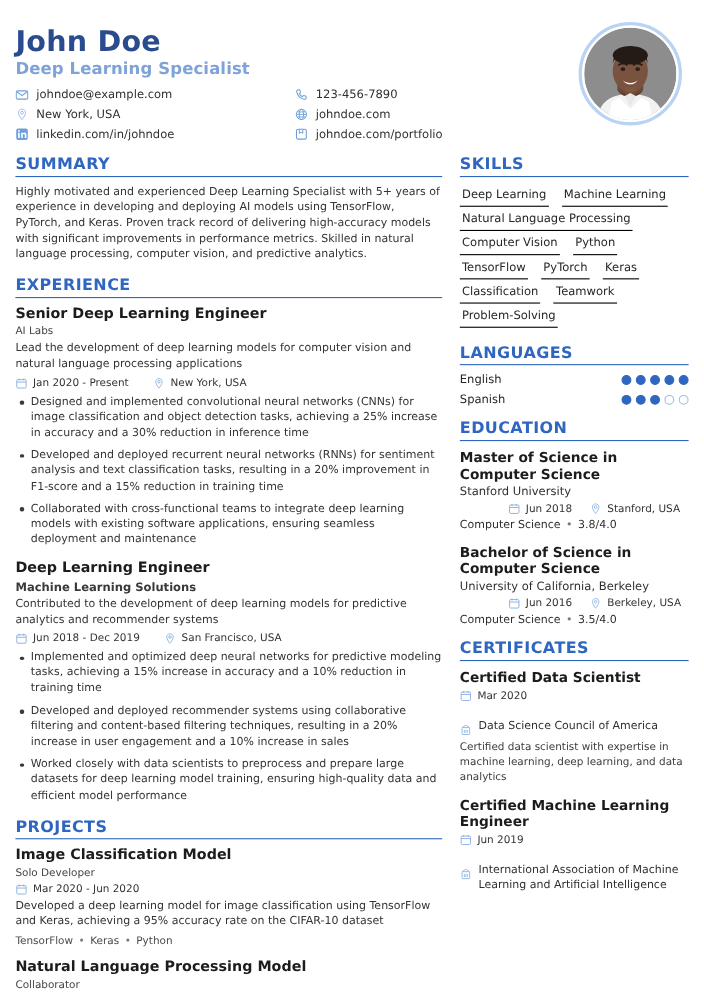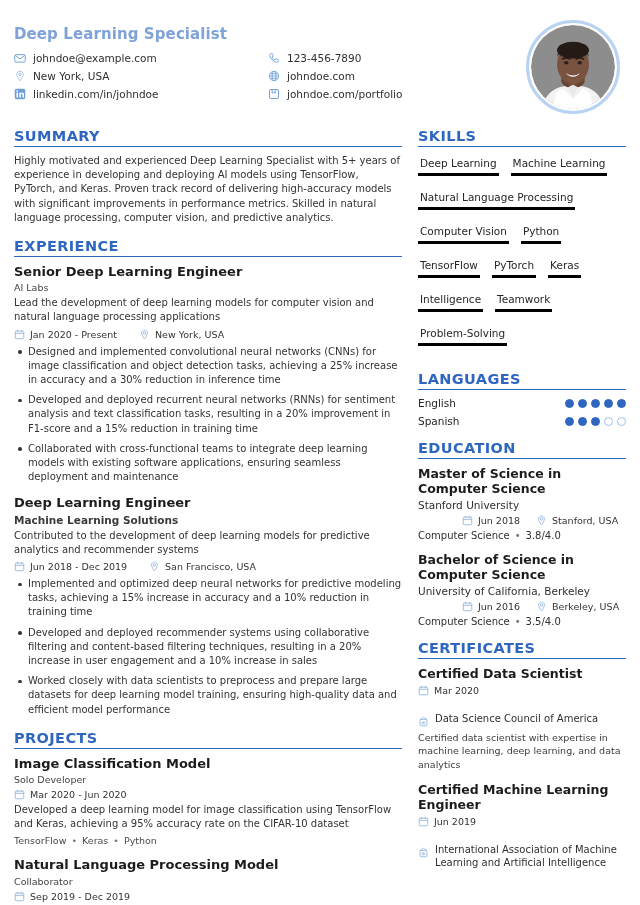--- a/index.html
+++ b/index.html
@@ -69,21 +69,21 @@
     content: ""; position: absolute; left: 4px; top: 5.5px;
     width: 3.5px; height: 3.5px; border-radius: 50%; background: #3a3a3a;
   }
   .tags { font-size: 9.5px; color: #4a4a4a; margin-top: 4px; }
   .tags span.dot { color: #7a7a7a; padding: 0 5px; }
 
   
   .skills { display: flex; flex-wrap: wrap; gap: 0 12px; }
   .skill {
     font-size: 10.5px; color: #262626; padding: 3px 2px 4px 2px;
-    border-bottom: 3px solid #000000; margin-bottom: 12px;
+    border-bottom: 1px solid #000000; margin-bottom: 2px;
   }
 
   
   .lang-row { display: flex; align-items: center; justify-content: space-between; margin-bottom: 6px; }
   .lang-name { font-size: 10.5px; color: #262626; }
   .dots { display: flex; gap: 4px; }
   .dot-c { width: 9px; height: 9px; border-radius: 50%; border: 1.2px solid #2f66c0; }
   .dot-c.on { background: #2f66c0; }
   .dot-c.off { background: #ffffff; border-color: #9fc0e8; }
 
@@ -98,20 +98,21 @@
   .cert-issuer .ci { width: 11px; height: 11px; flex: 0 0 11px; margin-top: 4px; }
   .cert-desc { font-size: 9.5px; line-height: 1.4; color: #3d3d3d; margin-top: 4px; }
 </style>
 </head>
 <body>
 
 <div class="page">
 
   <div class="header">
     <div class="header-left">
+      <div class="name">John Doe</div>
       <div class="headline">Deep Learning Specialist</div>
 
       <div class="contact-grid">
         <div class="contact-item">
           <span class="ci">
             <svg viewBox="0 0 16 16" width="12" height="12">
                 <rect x="1" y="3.5" width="14" height="10" rx="2" fill="none" stroke="#6f9fd8" stroke-width="1.3"></rect>
                 <path d="M1.8 4.6 L8 9.2 L14.2 4.6" fill="none" stroke="#6f9fd8" stroke-width="1.3"></path>
               </svg>
           </span>
@@ -327,21 +328,21 @@
         <div class="sec-rule"></div>
         <div class="skills">
           <div class="skill">Deep Learning</div>
           <div class="skill">Machine Learning</div>
           <div class="skill">Natural Language Processing</div>
           <div class="skill">Computer Vision</div>
           <div class="skill">Python</div>
           <div class="skill">TensorFlow</div>
           <div class="skill">PyTorch</div>
           <div class="skill">Keras</div>
-          <div class="skill">Intelligence</div>
+          <div class="skill">Classification</div>
           <div class="skill">Teamwork</div>
           <div class="skill">Problem-Solving</div>
         </div>
       </div>
 
       <div class="section">
         <div class="sec-title">LANGUAGES</div>
         <div class="sec-rule"></div>
         <div class="lang-row">
           <span class="lang-name">English</span>

